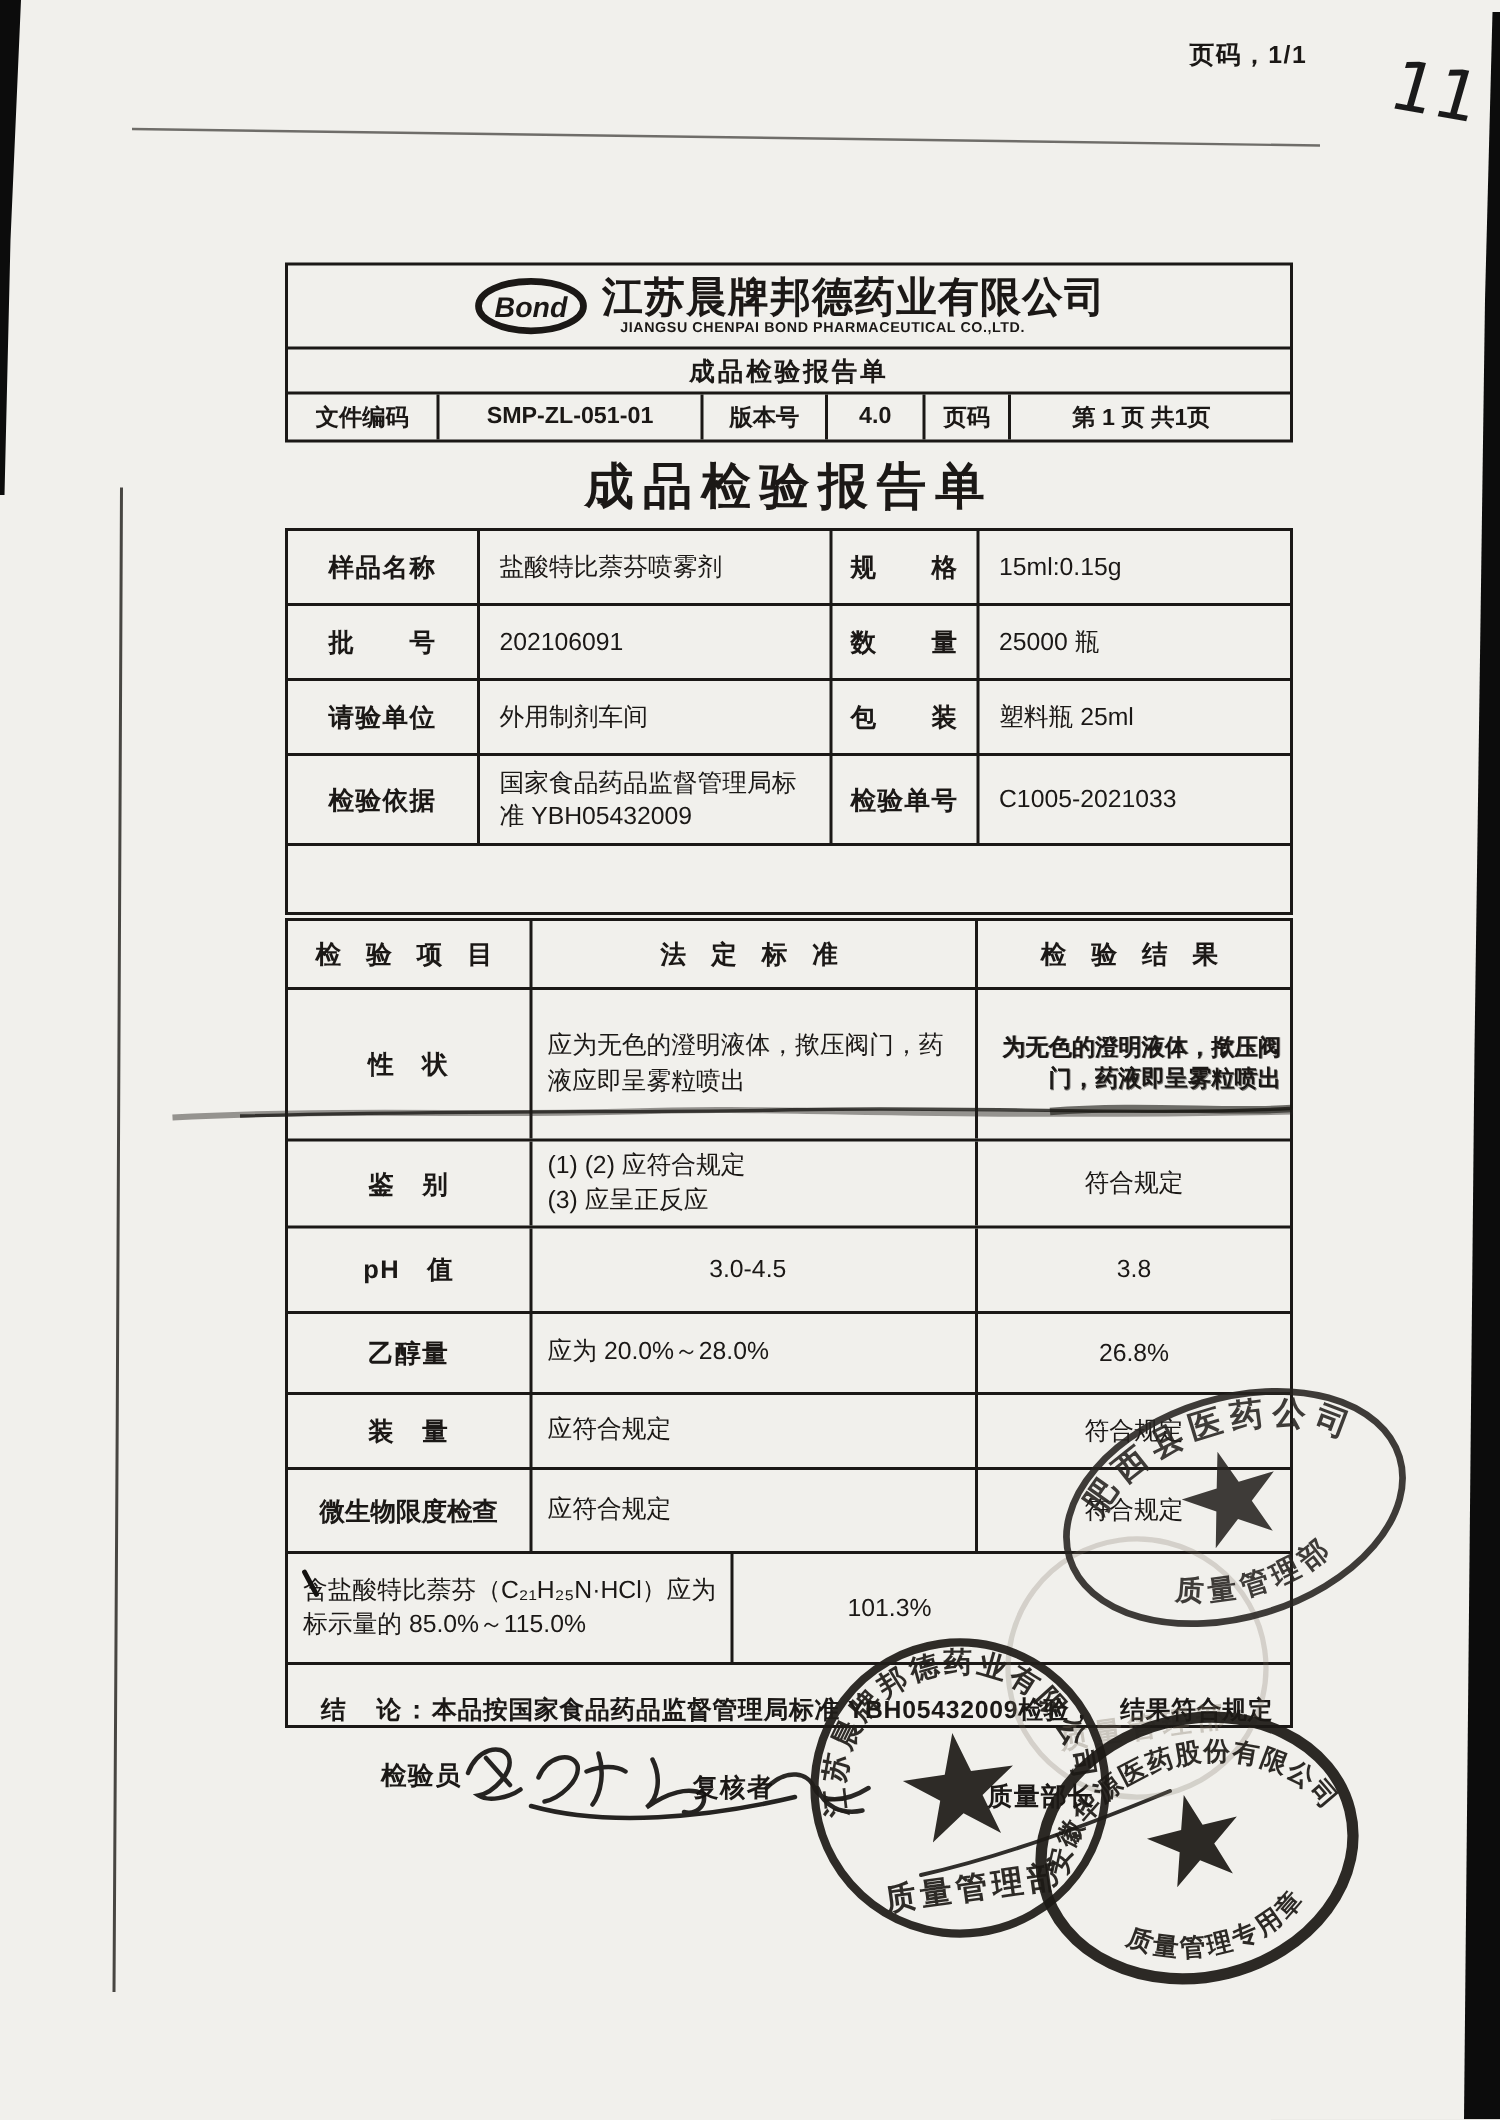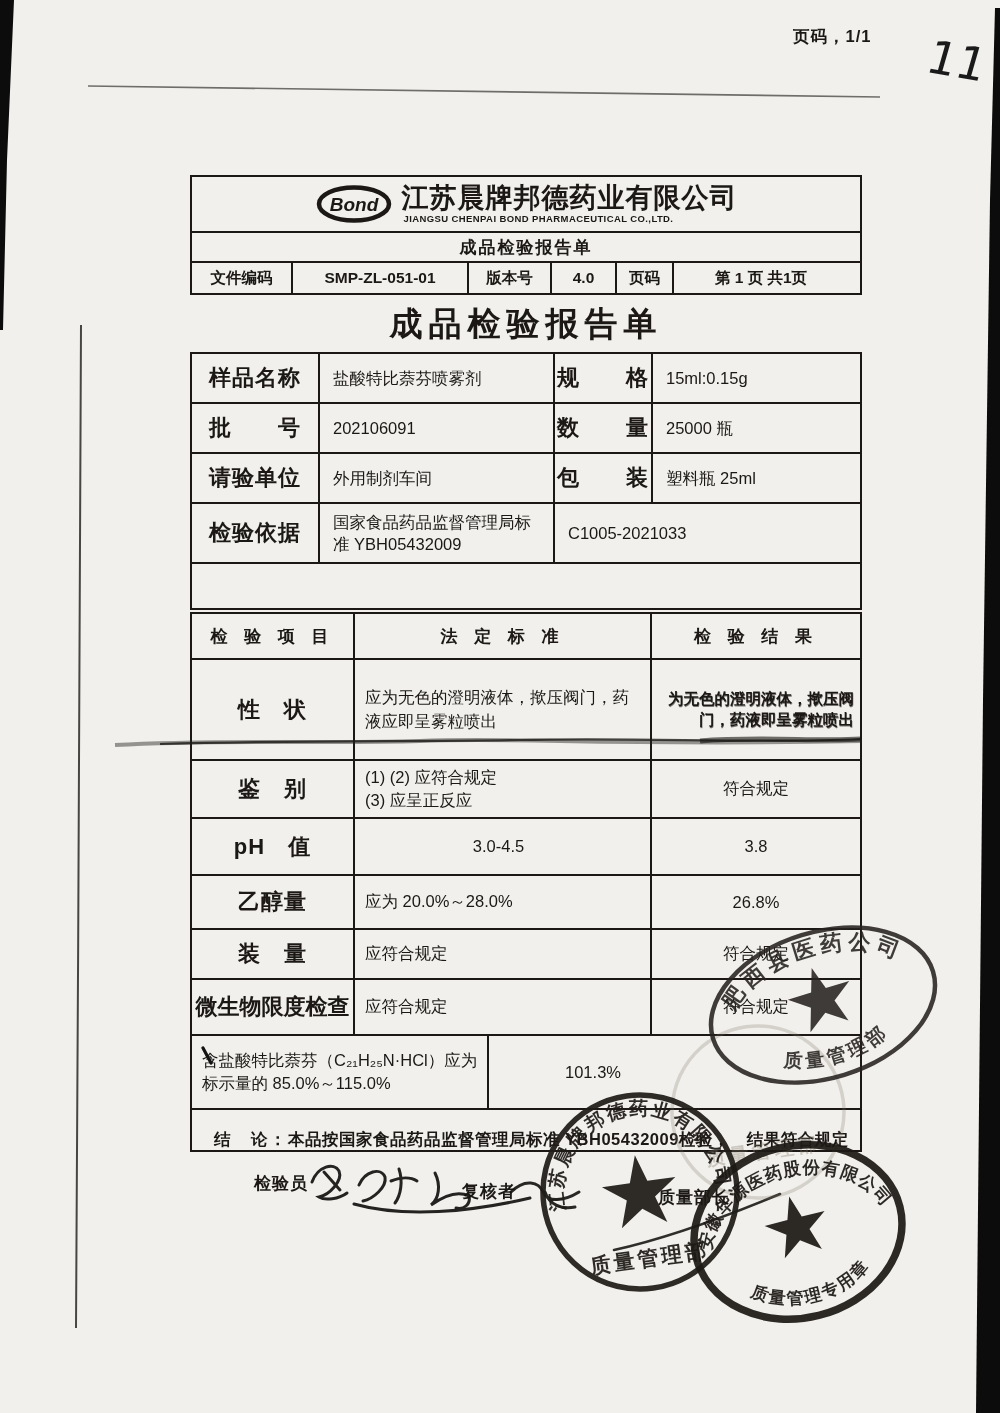--- a/index.html
+++ b/index.html
@@ -13,39 +13,39 @@
   .pagecode{left:793px;top:26px;font-size:16.5px;font-weight:600;letter-spacing:1px;}
   .penmark{left:928px;top:34px;font-size:46px;font-weight:400;color:#1a1a1a;
            transform:rotate(10deg) skewX(-6deg);font-family:"DejaVu Sans",sans-serif;}
 
   
   .hdr{left:190px;top:175px;width:672px;height:120px;border:2px solid var(--ink);box-sizing:border-box;}
   .hdr *{box-sizing:border-box;}
   .hdr-logo-row{height:56px;border-bottom:2px solid var(--ink);display:flex;align-items:center;justify-content:center;gap:9px;}
   .brandcol{display:flex;flex-direction:column;align-items:flex-start;line-height:1;}
   .company-cn{font-size:27px;font-weight:900;letter-spacing:1px;transform:scaleY(1.02);}
-  .company-en{font-size:9.5px;font-weight:700;letter-spacing:.4px;margin-top:2px;margin-left:2px;}
+  .company-en{font-size:9.5px;font-weight:700;letter-spacing:.4px;margin-top:2px;margin-left:12px;}
   .hdr-doc-row{height:30px;border-bottom:2px solid var(--ink);display:flex;align-items:center;justify-content:center;
                font-size:17px;font-weight:700;letter-spacing:2px;}
   .hdr-code-row{height:30px;display:flex;}
   .hc{display:flex;align-items:center;justify-content:center;border-right:2px solid var(--ink);
       font-size:15.5px;font-weight:700;}
   .hc:last-child{border-right:none;}
 
   
   .bigtitle{left:190px;top:302px;width:672px;text-align:center;font-size:33px;font-weight:900;letter-spacing:6px;}
 
   
   .tbl{border:2px solid var(--ink);box-sizing:border-box;}
   .tbl *{box-sizing:border-box;}
   .r{display:flex;border-bottom:2px solid var(--ink);}
   .r.last{border-bottom:none;}
   .c{display:flex;align-items:center;border-right:2px solid var(--ink);overflow:hidden;}
   .c:last-child{border-right:none;text-align:right;}
-  .lab{justify-content:center;font-weight:700;font-size:22px;letter-spacing:1px;text-align:center;}
+  .lab{justify-content:center;font-weight:700;font-size:17px;letter-spacing:1px;text-align:center;}
   .val{padding-left:13px;font-size:16.5px;line-height:1.35;padding-right:6px;}
 
   .info{left:190px;top:352px;width:672px;height:258px;}
 
   .insp{left:190px;top:612px;width:672px;height:540px;}
   .hcell{justify-content:center;font-weight:700;font-size:17px;letter-spacing:6px;}
   .std{font-size:16.5px;padding-left:10px;padding-right:8px;line-height:1.4;}
   .std.pad36{}
   .std.ctr{justify-content:center;padding-left:0;}
   .res{justify-content:center;font-size:16.5px;text-align:center;}
@@ -106,20 +106,21 @@
     </div>
     <div class="r" style="height:50px">
       <div class="c lab" style="width:128px">请验单位</div>
       <div class="c val" style="width:235px">外用制剂车间</div>
       <div class="c lab" style="width:98px">包　　装</div>
       <div class="c val" style="width:207px">塑料瓶 25ml</div>
     </div>
     <div class="r" style="height:60px">
       <div class="c lab" style="width:128px">检验依据</div>
       <div class="c val" style="width:235px">国家食品药品监督管理局标准 YBH05432009</div>
+      <div class="c lab" style="width:98px">检验单号</div>
       <div class="c val" style="width:207px">C1005-2021033</div>
     </div>
   </div>
 
   <div class="abs tbl insp">
     <div class="r" style="height:46px">
       <div class="c hcell" style="width:163px">检 验 项 目</div>
       <div class="c hcell" style="width:297px">法 定 标 准</div>
       <div class="c hcell" style="width:208px">检 验 结 果</div>
     </div>

